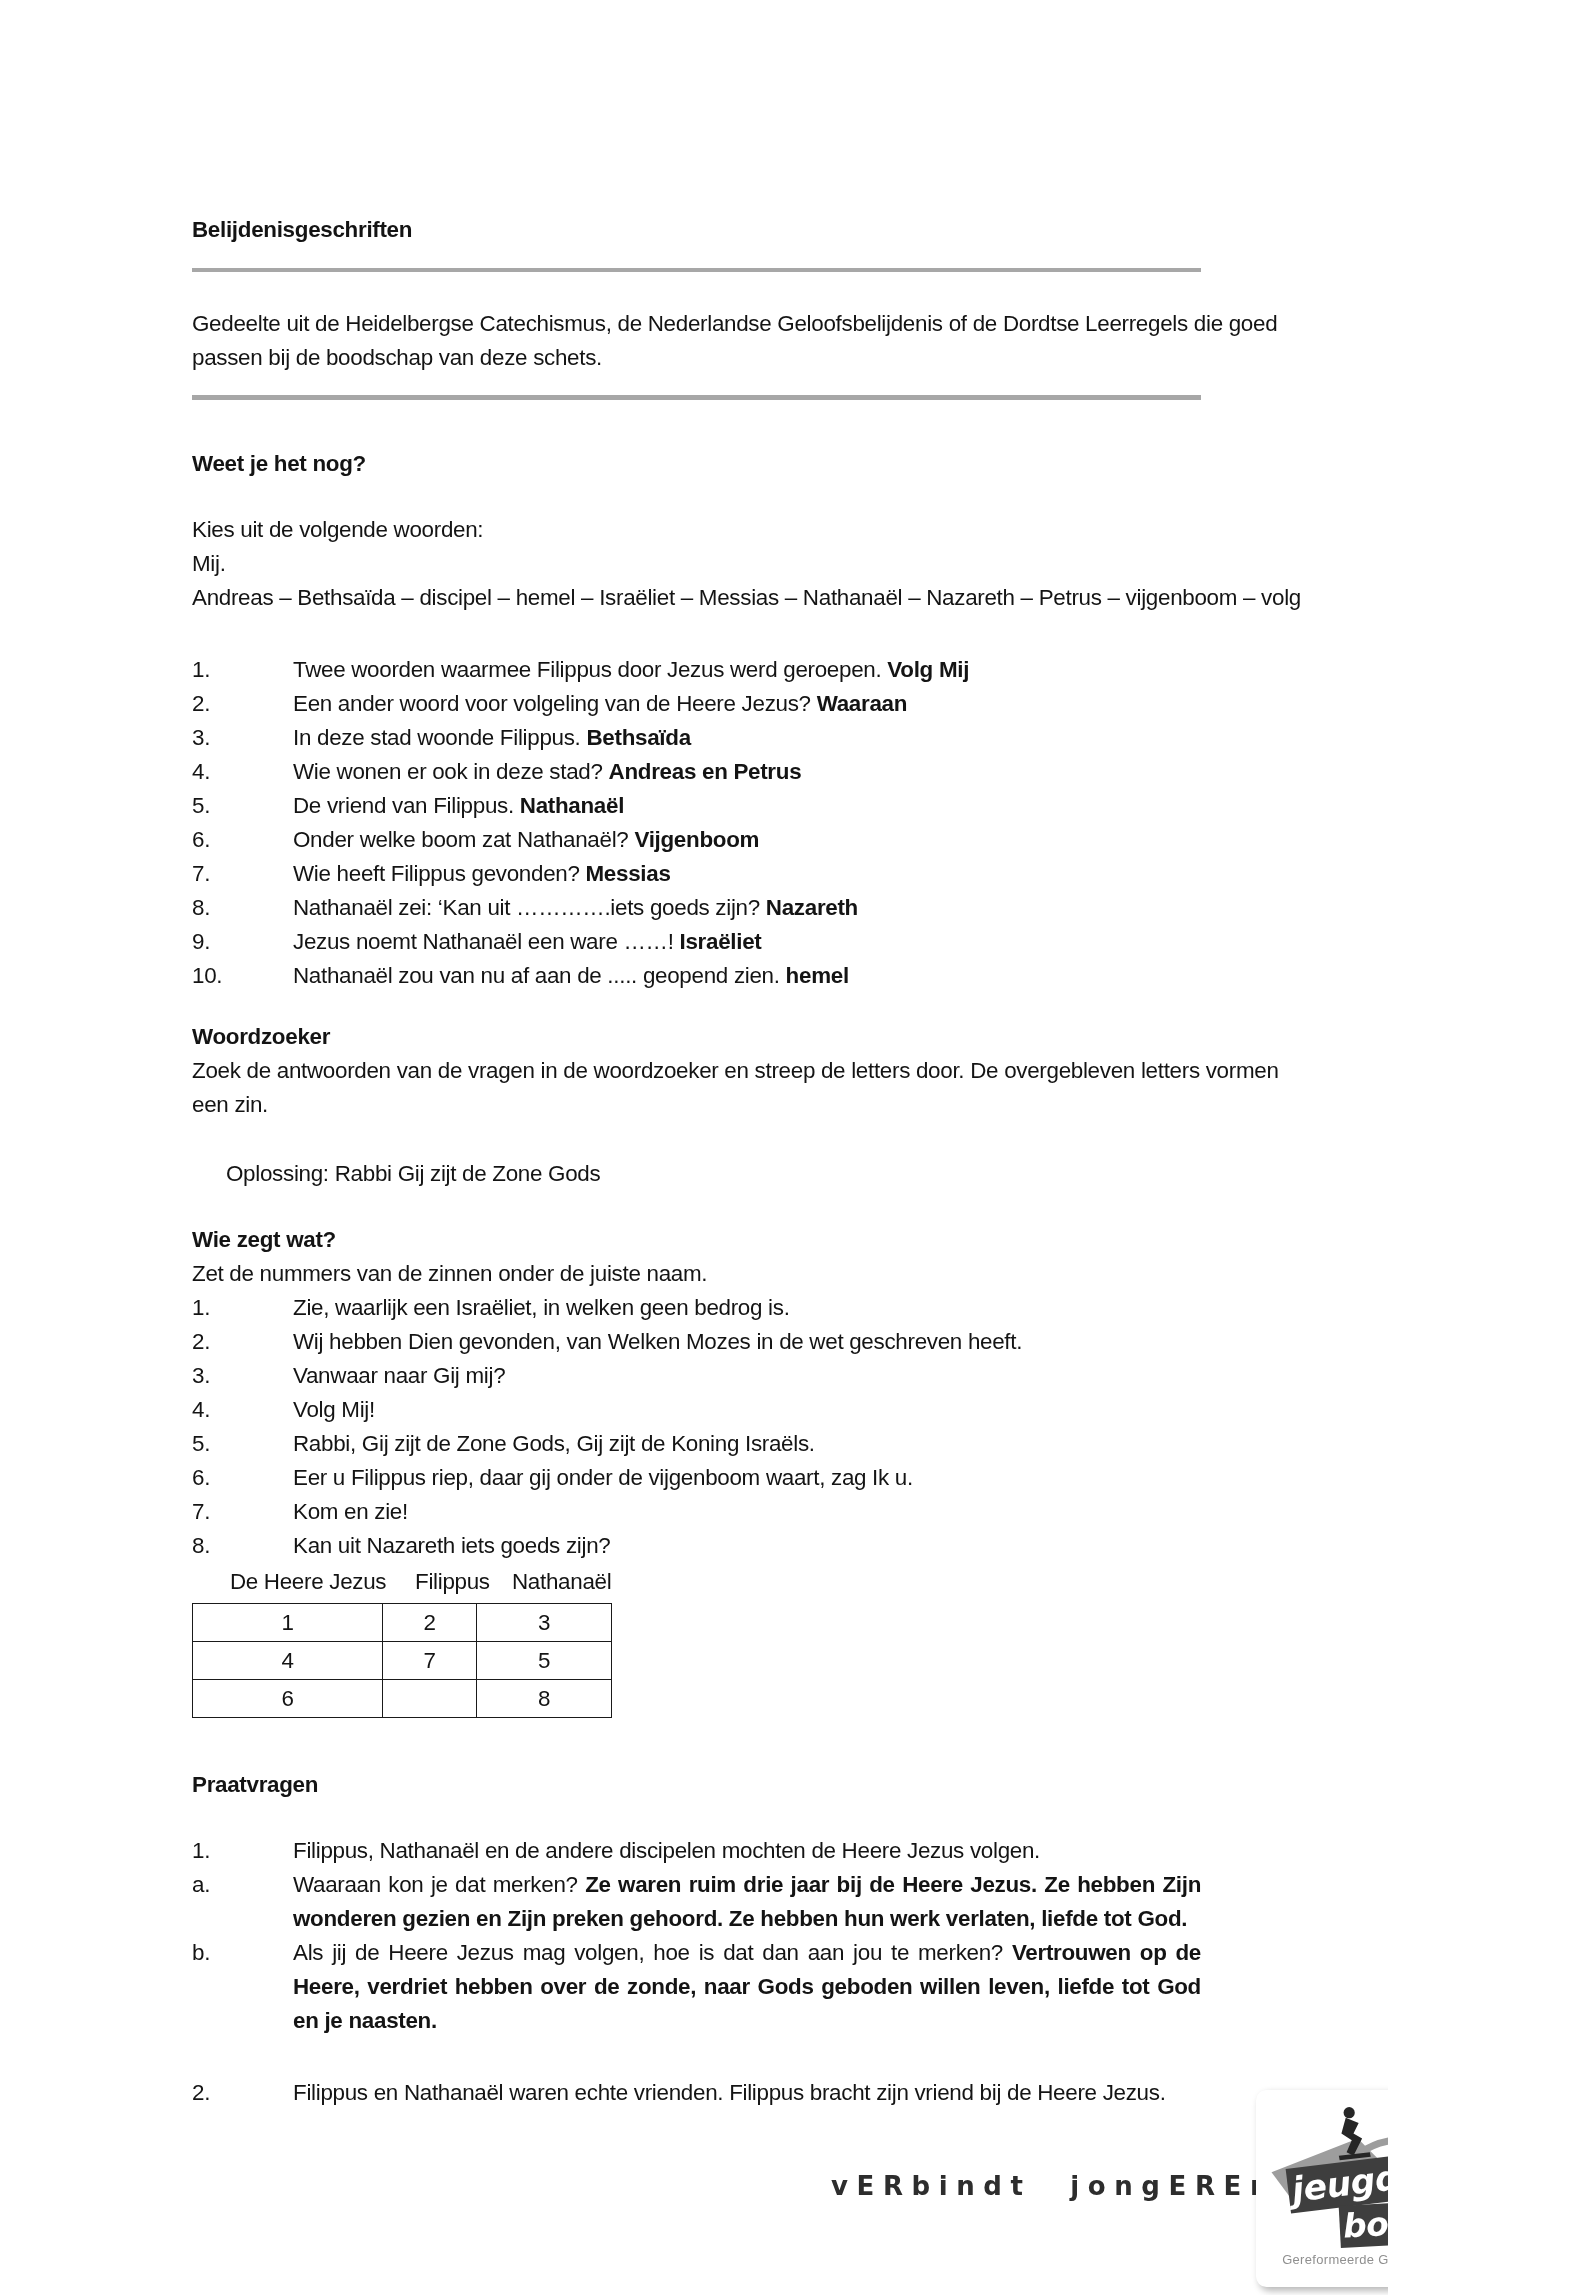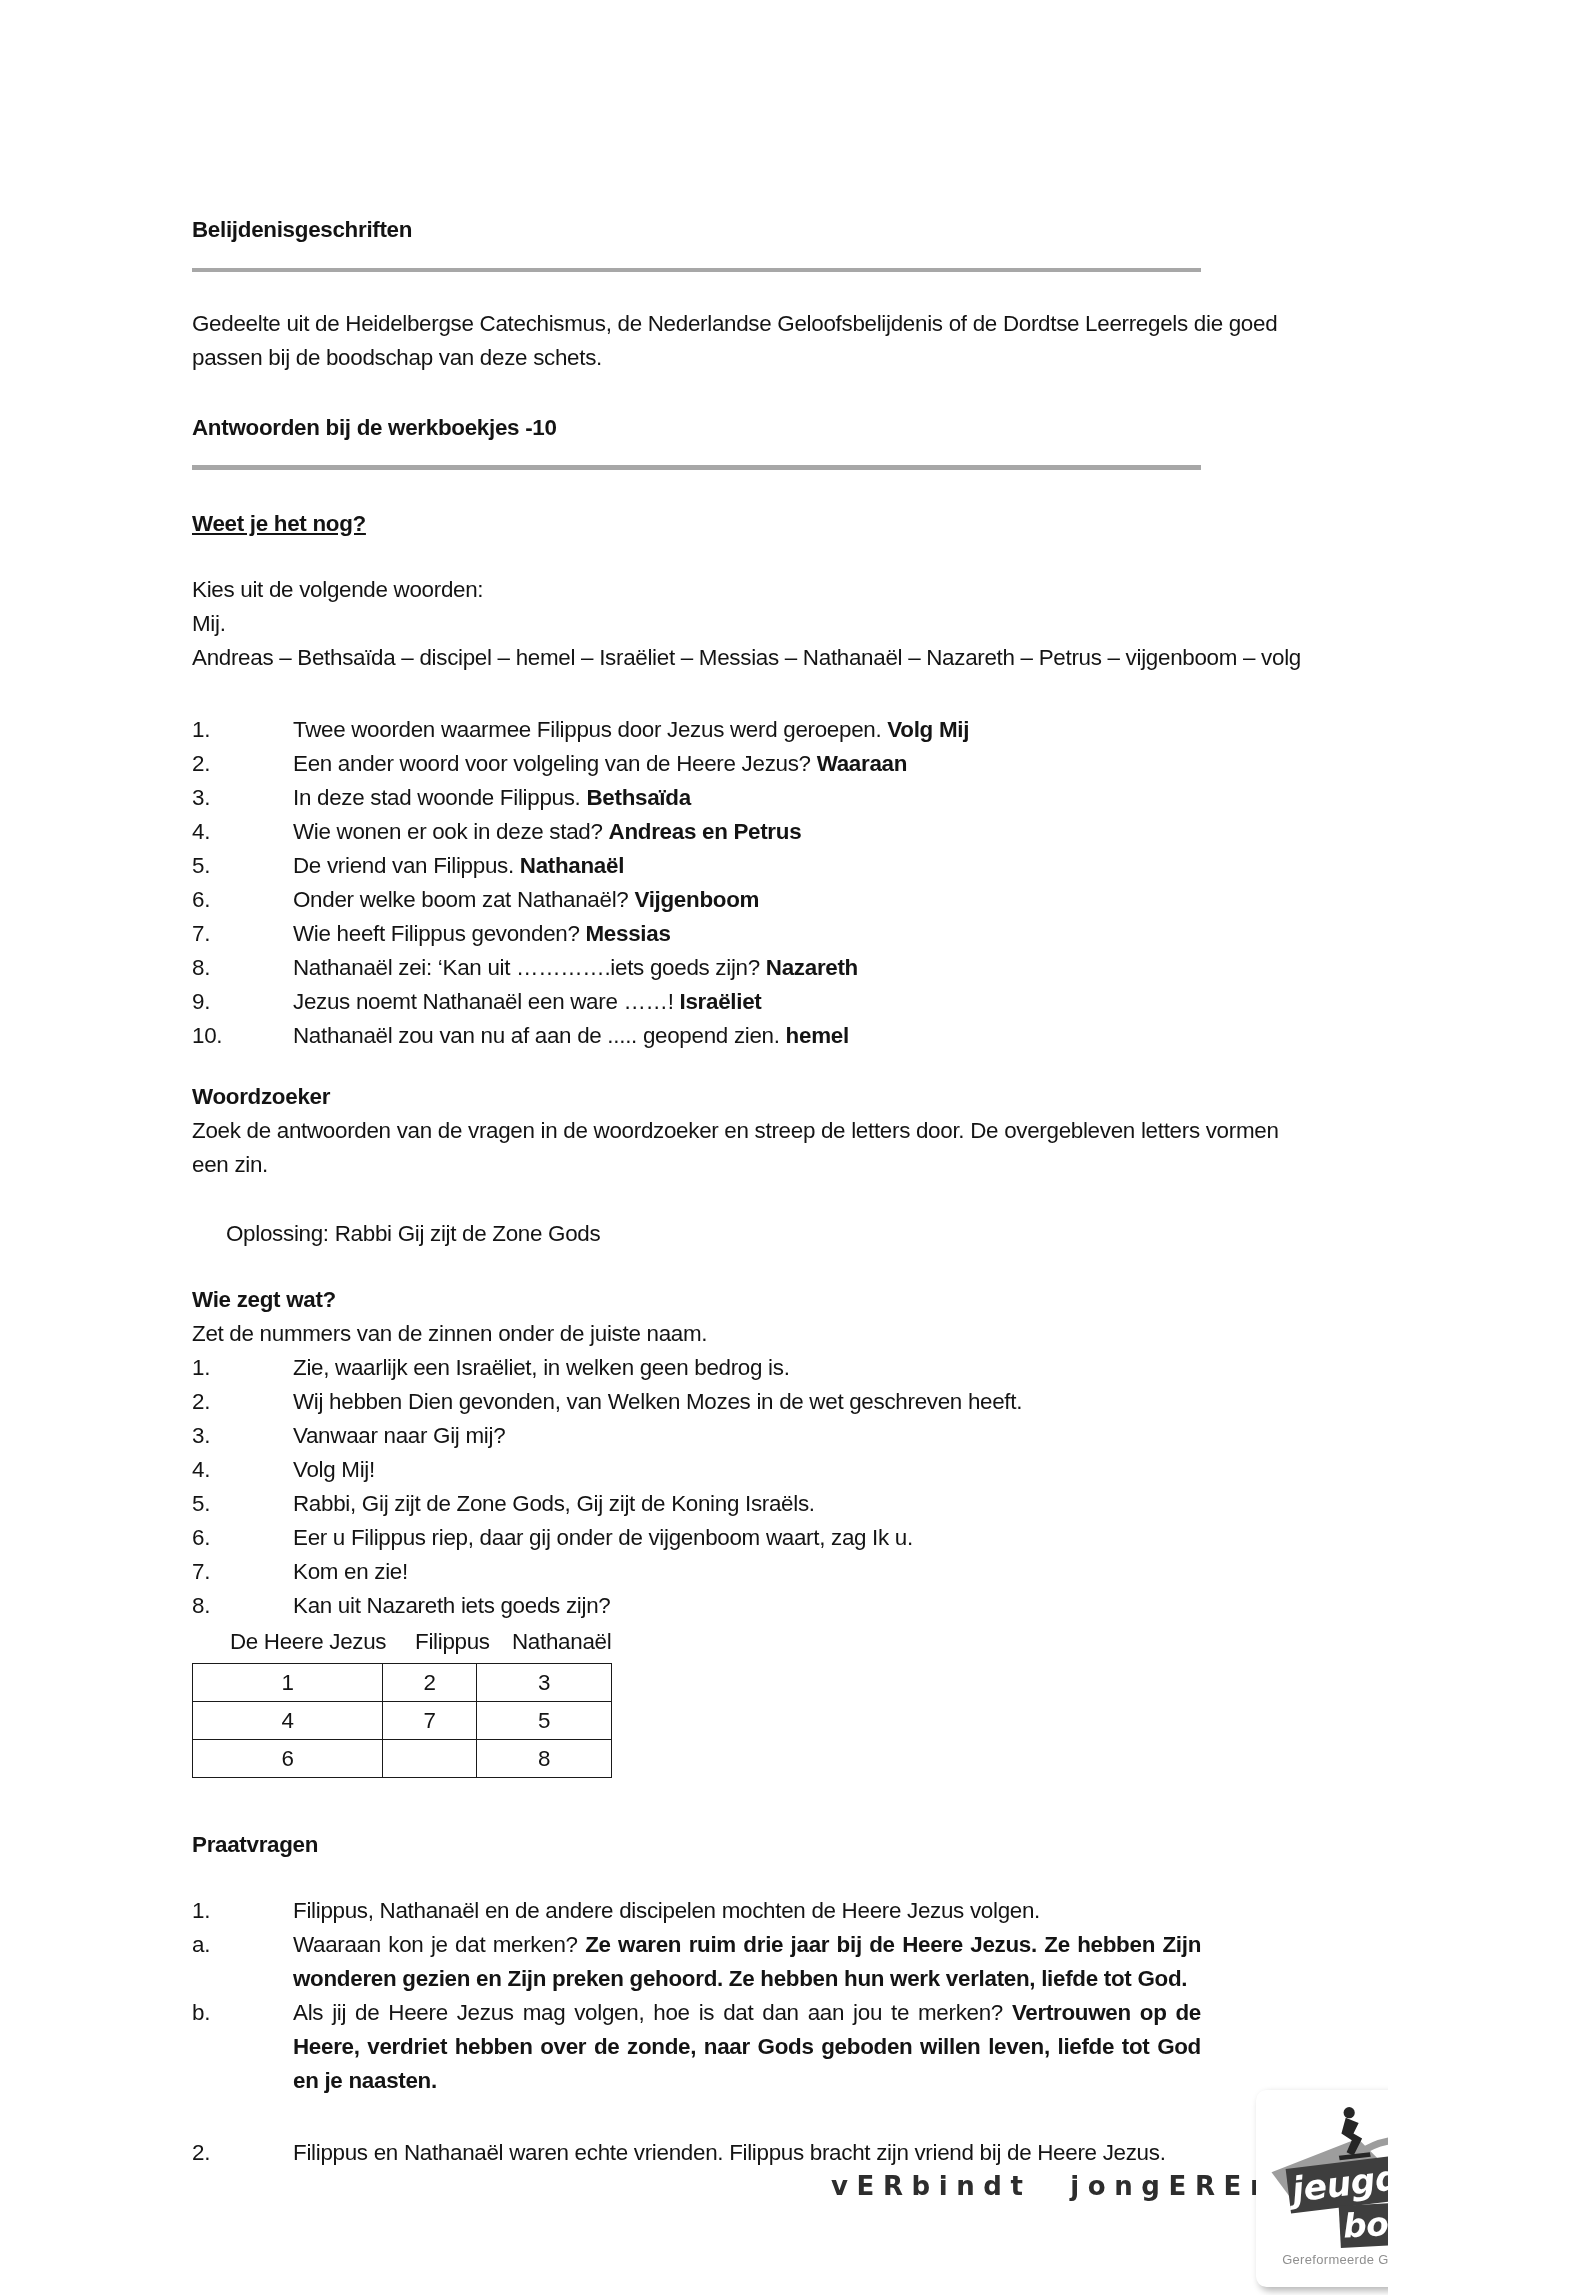--- a/index.html
+++ b/index.html
@@ -10,21 +10,21 @@
     font-size:22.4px; line-height:34px; letter-spacing:-0.3px; overflow:hidden;
   }
   .content { padding:0 187px 0 192px; }
   h1,h2 { font-size:22.4px; font-weight:bold; line-height:34px; }
   .rule { height:4.3px; background:#a7a7a7; }
   .rule-1 { margin-top:21px; }
   .rule-2 { margin-top:20px; }
   .title { margin-top:213px; }
   .intro { margin-top:35px; }
   .answers-heading { margin-top:36px; }
-  .weet-heading { margin-top:37px;text-decoration:underline; }
+  .weet-heading { margin-top:47px; }
   .kies-block { margin-top:32px; }
   .quiz-list { margin-top:38px; }
   .wz-block { margin-top:27px; }
   .oplossing { margin-top:35px;margin-left:34px; }
   .wie-block { margin-top:32px; }
   .line { display:block; white-space:nowrap; }
   .li { display:flex; }
   .li .num { flex:0 0 101px; }
   .li .txt { flex:1; }
   .ans { font-weight:bold; }
@@ -66,21 +66,20 @@
 
     <h1 class="title">Belijdenisgeschriften</h1>
     <div class="rule rule-1"></div>
 
     <div class="intro">
 
     <span class="line">Gedeelte uit de Heidelbergse Catechismus, de Nederlandse Geloofsbelijdenis of de Dordtse Leerregels die goed</span>
         <span class="line li-last">passen bij de boodschap van deze schets.</span>
       </div>
 
-    <h2 class="answers-heading">Antwoorden bij de werkboekjes -10</h2>
     <div class="rule rule-2"></div>
 
     <h2 class="weet-heading">Weet je het nog?</h2>
 
     <div class="kies-block">
       <span class="line">Kies uit de volgende woorden:</span>
       <span class="line">Mij.</span>
       <span class="line">Andreas – Bethsaïda – discipel – hemel – Israëliet – Messias – Nathanaël – Nazareth – Petrus – vijgenboom – volg</span>
     </div>
 

